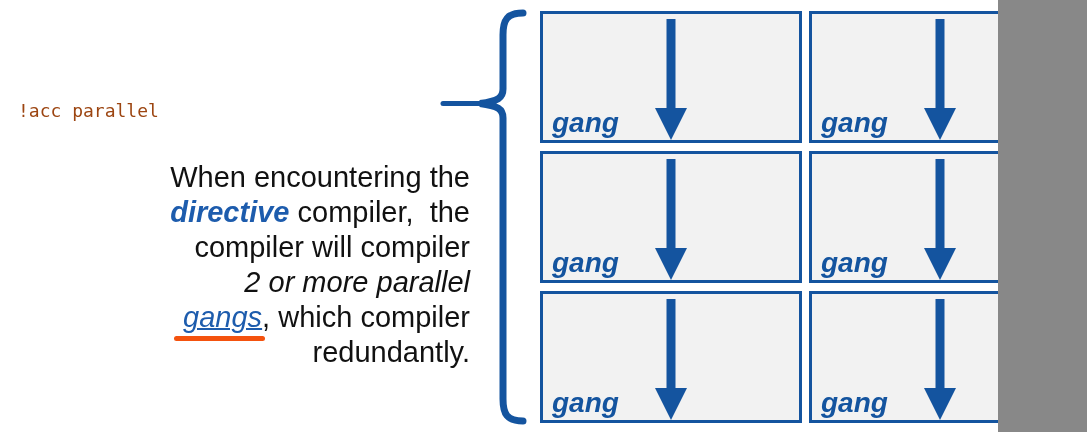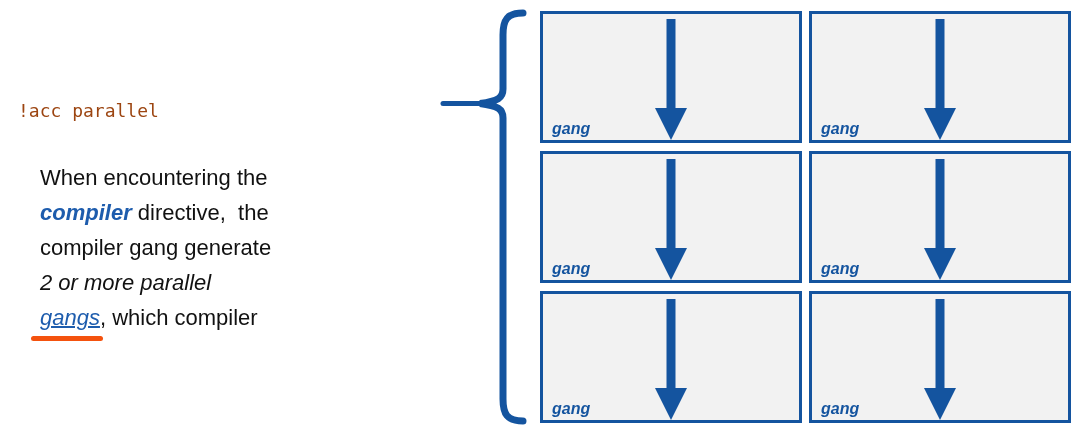--- a/index.html
+++ b/index.html
@@ -8,38 +8,38 @@
     --code-brown:#9C4511;
     --marker-orange:#F4520E;
     --box-fill:#F2F2F2;
     --text-black:#111111;
     --background:#FFFFFF;
   }
   html,body{margin:0;padding:0;}
   body{background:#888;}
   .canvas{
     position:relative;
-    width:1087px;height:432px;
+    width:998px;height:432px;
     background:var(--background);
     overflow:hidden;
     font-family:"Liberation Sans",sans-serif;
   }
   
   .code{
     position:absolute;left:18px;top:101px;
     font-family:"DejaVu Sans Mono","Liberation Mono",monospace;
     font-size:18px;line-height:20px;
     color:var(--code-brown);
     white-space:pre;
   }
   
   .para{
     position:absolute;left:40px;top:160px;width:430px;
-    text-align:left;
-    font-size:22px;line-height:35px;
+    text-align:right;
+    font-size:29px;line-height:35px;
     color:var(--text-black);
   }
   .para span{white-space:pre-wrap;}
   .kw{
     color:var(--text-blue);
     font-weight:bold;font-style:italic;
   }
   .ital{font-style:italic;}
   .gangs-word{
     color:var(--text-blue);
@@ -72,43 +72,44 @@
     column-gap:7px;row-gap:8px;
   }
   .gangbox{
     position:relative;
     box-sizing:border-box;
     background:var(--box-fill);
     border:3px solid var(--diagram-blue);
   }
   .ganglabel{
     position:absolute;left:9px;bottom:3px;
-    font-size:16px;font-weight:bold;font-style:italic;
+    font-size:28px;font-weight:bold;font-style:italic;
     color:var(--diagram-blue);
     line-height:1;
   }
   .arrow{
     position:absolute;top:5px;left:50%;margin-left:-17px;
     width:34px;height:122px;
   }
   .arrow .shaft,.arrow .head{fill:var(--diagram-blue);}
 </style>
 </head>
 <body>
 
 <div class="canvas">
 
   <div class="code">!acc parallel</div>
 
   <div class="para">
     <div><span>When encountering the</span></div>
-    <div><span class="kw">compiler</span><span> directive,  the</span></div>
-    <div><span>compiler gang generate</span></div>
+    <div><span class="kw">directive</span><span> compiler,  the</span></div>
+    <div><span>compiler will compiler</span></div>
     <div class="ital"><span>2 or more parallel</span></div>
     <div><span class="gangs-word">gangs</span><span>, which compiler</span></div>
+    <div><span>redundantly.</span></div>
   </div>
 
   <svg class="brace" viewBox="0 0 100 432" aria-hidden="true">
     <path d="M 88,13 C 72,13 68,20 68,35 L 68,89 C 68,98 63,101 45,103.5 C 63,106 68,109 68,118 L 68,399 C 68,414 72,421 88,421" stroke-width="7" stroke-linecap="round"></path>
     <path d="M 8,103.5 L 47,103.5" stroke-width="5" stroke-linecap="round"></path>
   </svg>
 
   <div class="grid">
 
     <div class="gangbox">

